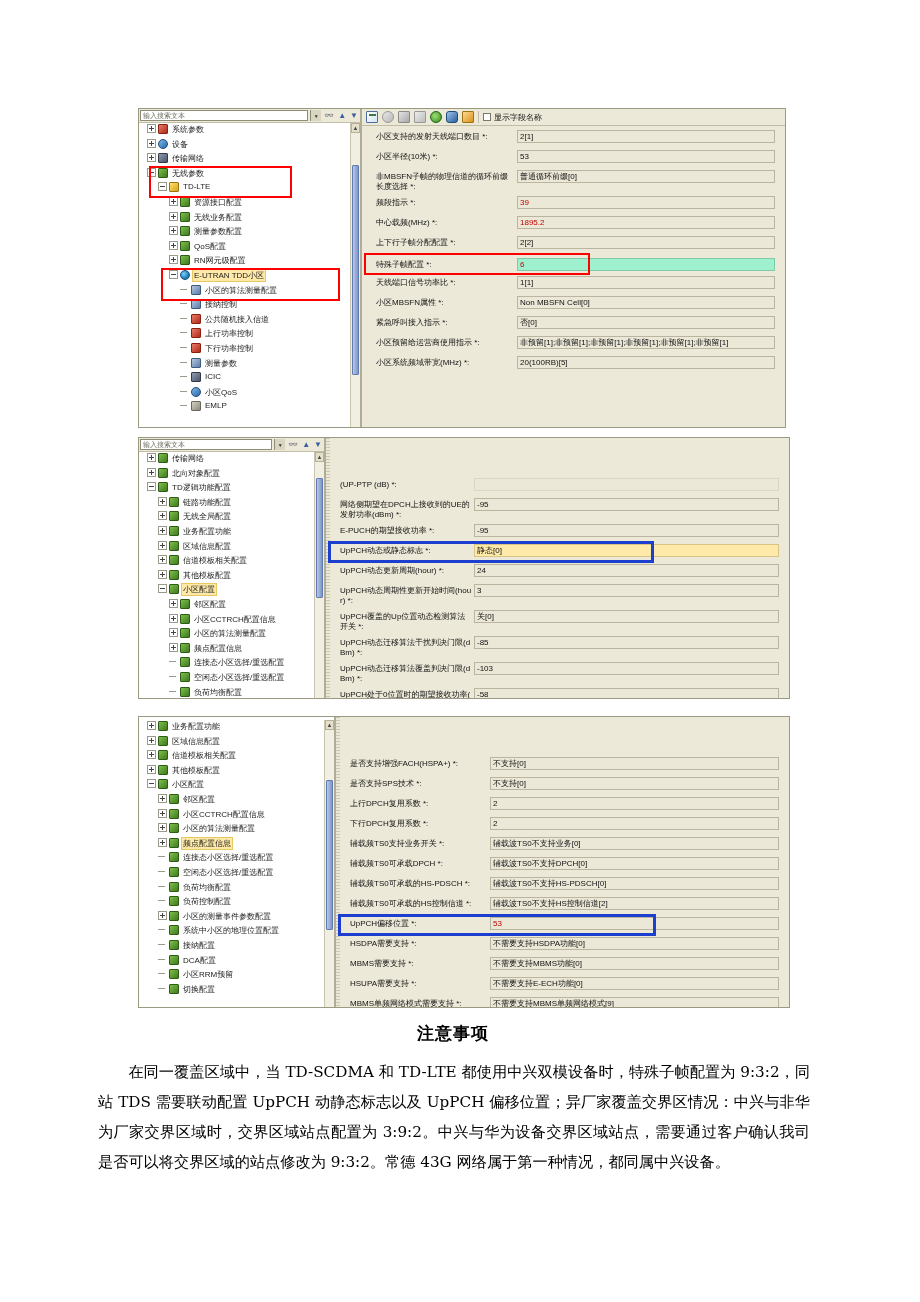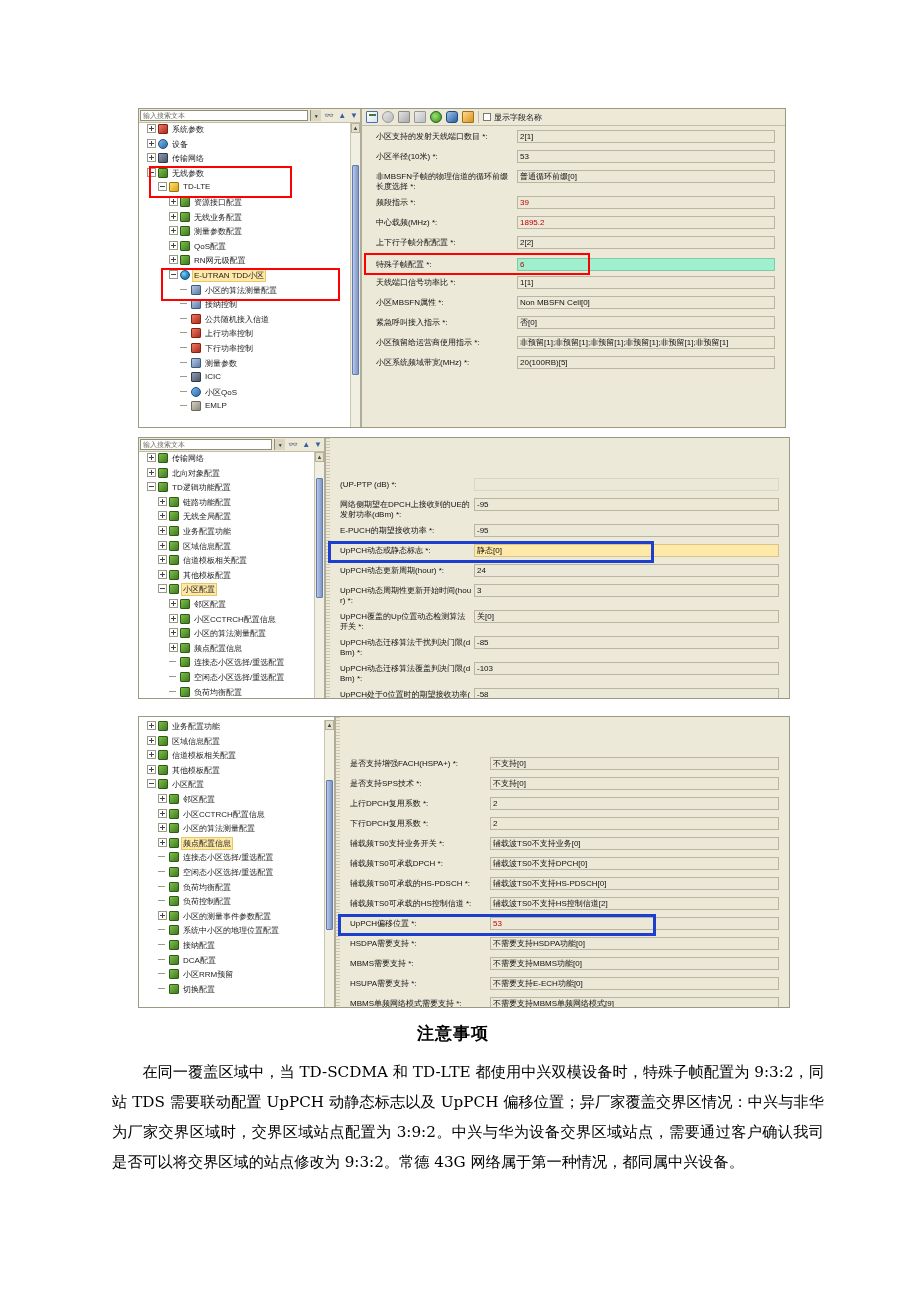--- a/index.html
+++ b/index.html
@@ -250,21 +250,21 @@
     left: 0; right: 14px; top: 1022px;
     text-align: center;
     font-family: "DejaVu Serif", serif;
     font-weight: bold;
     font-size: 17px;
     color: #000;
     letter-spacing: 1px;
   }
   .doc-para {
     position: absolute;
-    left: 112px; top: 1057px; width: 712px;
+    left: 98px; top: 1057px; width: 712px;
     font-family: "DejaVu Serif", serif;
     font-size: 15.2px;
     line-height: 30px;
     color: #000;
     text-align: justify;
     text-indent: 2em;
   }
 
   
   .wm {

